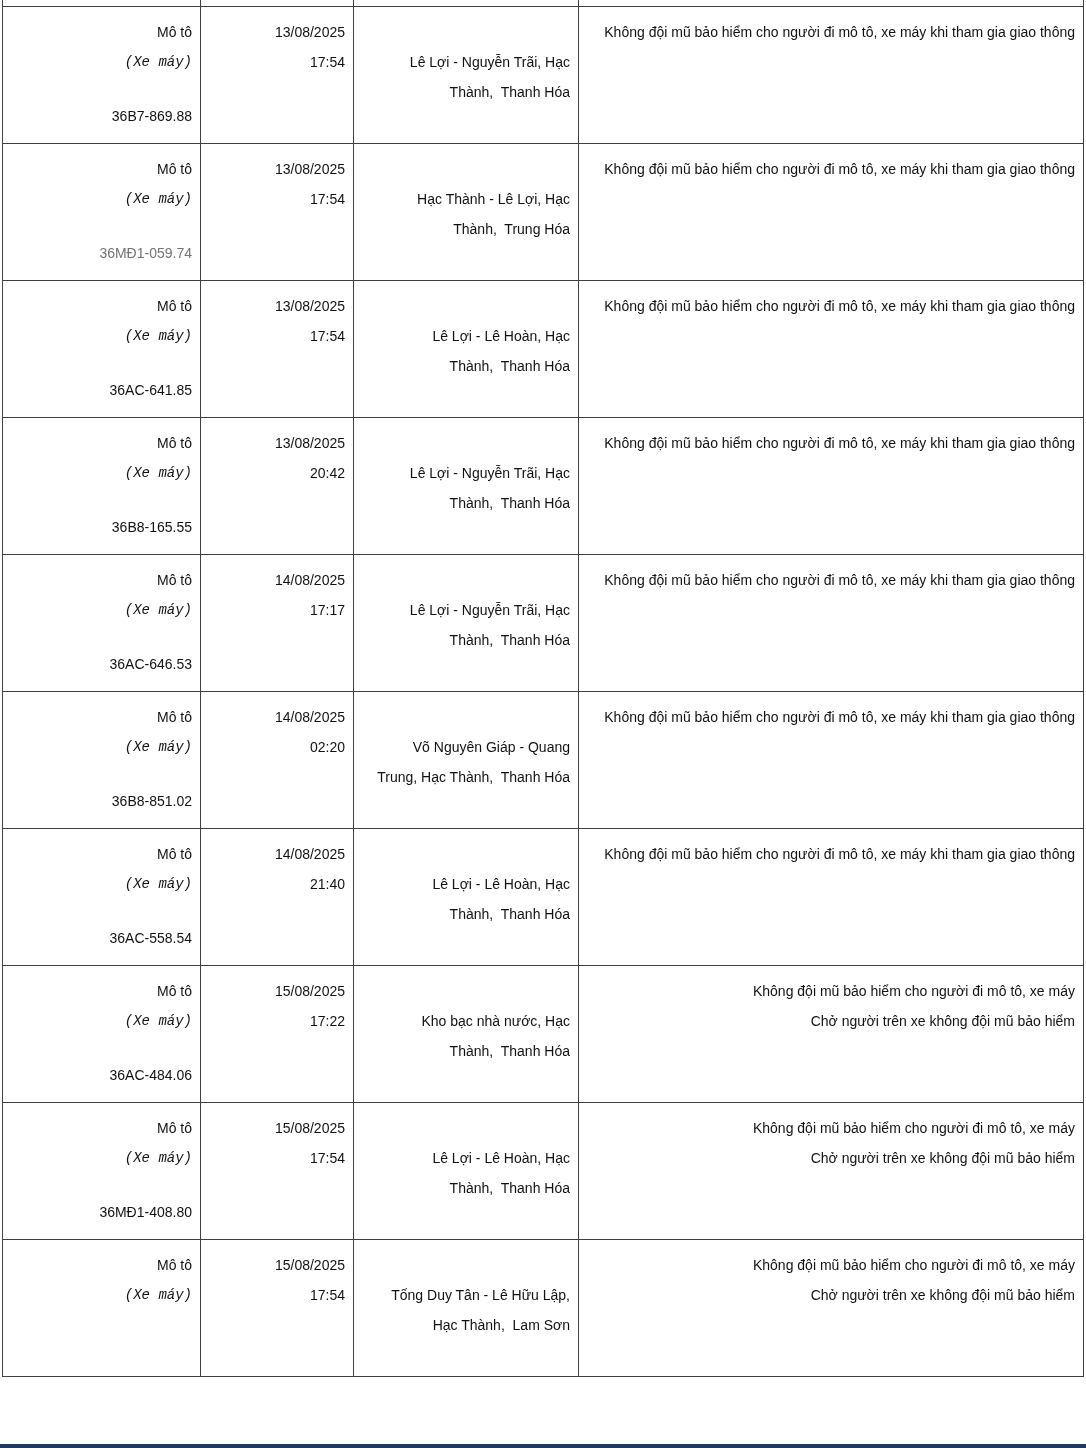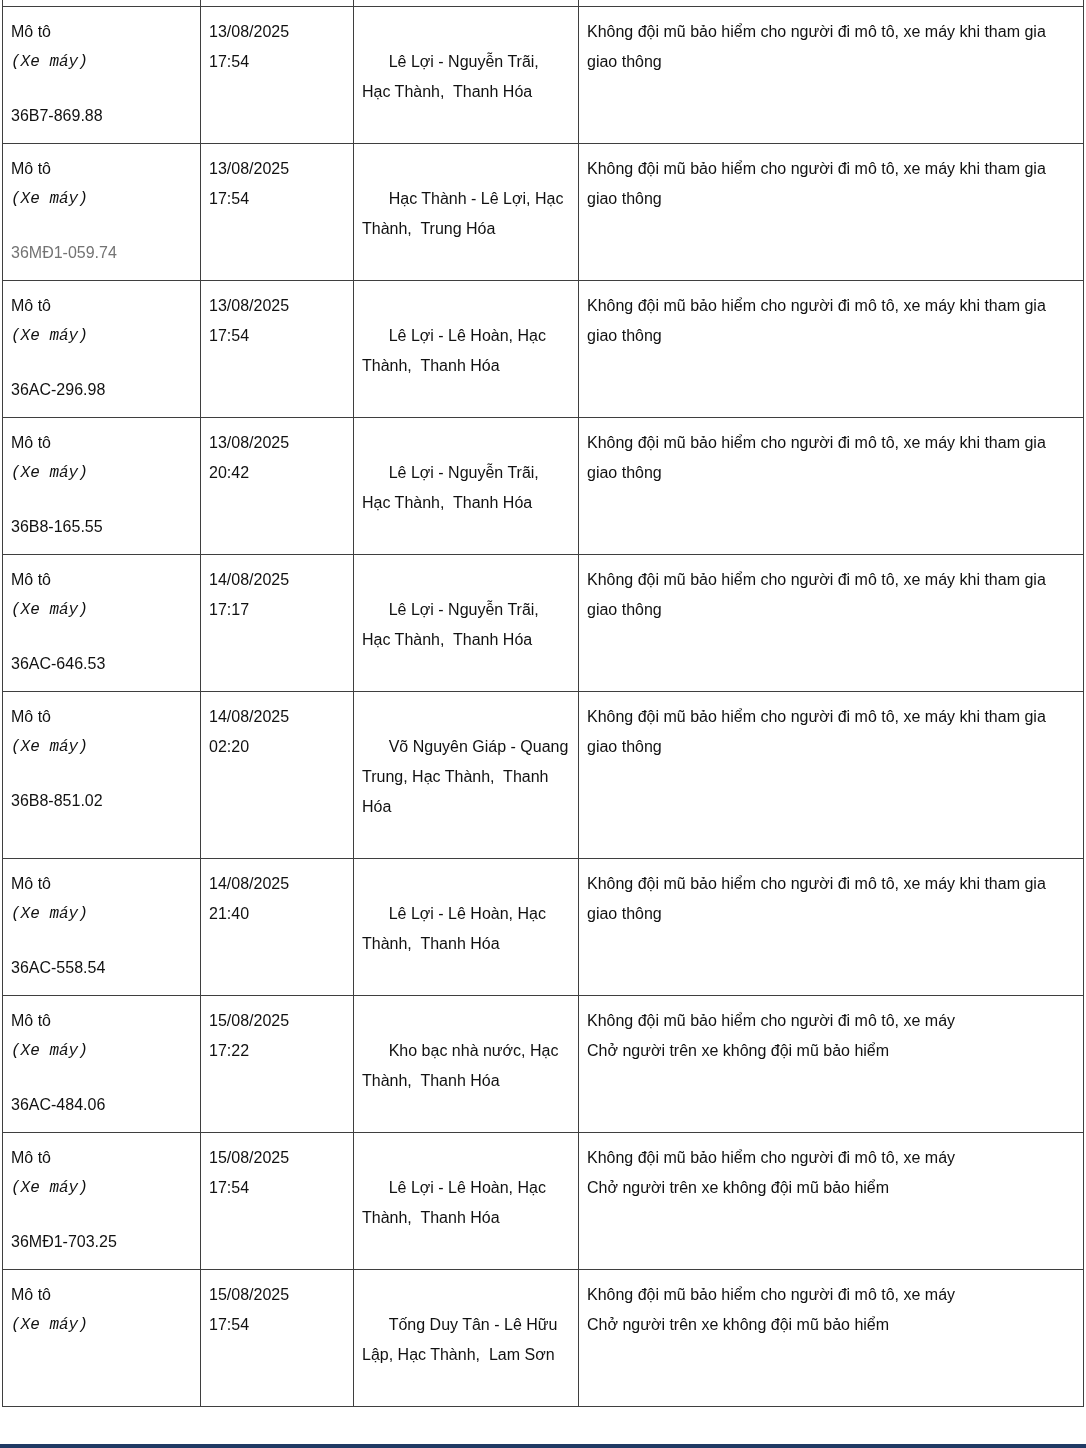--- a/index.html
+++ b/index.html
@@ -21,22 +21,22 @@
   }
   table.violations {
     border-collapse: collapse;
     table-layout: fixed;
     width: 1081px;
     margin-left: 2px;
   }
   table.violations td {
     border: 1px solid #3f3f3f;
     vertical-align: top;
-    text-align: left;
-    font-size: 16px;
+    text-align: right;
+    font-size: 14px;
     line-height: 30px;
     padding: 10px 8px 6px 8px;
     overflow: hidden;
   }
   
   tr.partial-row td {
     height: 6px;
     padding: 0;
   }
   tr.partial-top td { border-top: none; }
@@ -113,21 +113,21 @@
     </td>
     <td class="col-violation">
 
     <div>Không đội mũ bảo hiểm cho người đi mô tô, xe máy khi tham gia giao thông</div>
           </td>
   </tr>
         <tr class="data-row">
     <td class="col-vehicle">
       <div class="vtype">Mô tô</div>
       <div class="subtype">(Xe máy)</div>
-      <div class="plate">36AC-296.98</div>
+      <div class="plate">36AC-641.85</div>
     </td>
     <td class="col-datetime">
       <div class="vdate">13/08/2025</div>
       <div class="vtime">17:54</div>
     </td>
     <td class="col-location">
       <span class="loc">Lê Lợi - Lê Hoàn, Hạc Thành,  Thanh Hóa</span>
     </td>
     <td class="col-violation">
 
@@ -222,21 +222,21 @@
     <td class="col-violation">
 
     <div>Không đội mũ bảo hiểm cho người đi mô tô, xe máy</div>
             <div>Chở người trên xe không đội mũ bảo hiểm</div>
           </td>
   </tr>
         <tr class="data-row">
     <td class="col-vehicle">
       <div class="vtype">Mô tô</div>
       <div class="subtype">(Xe máy)</div>
-      <div class="plate">36MĐ1-703.25</div>
+      <div class="plate">36MĐ1-408.80</div>
     </td>
     <td class="col-datetime">
       <div class="vdate">15/08/2025</div>
       <div class="vtime">17:54</div>
     </td>
     <td class="col-location">
       <span class="loc">Lê Lợi - Lê Hoàn, Hạc Thành,  Thanh Hóa</span>
     </td>
     <td class="col-violation">
 

